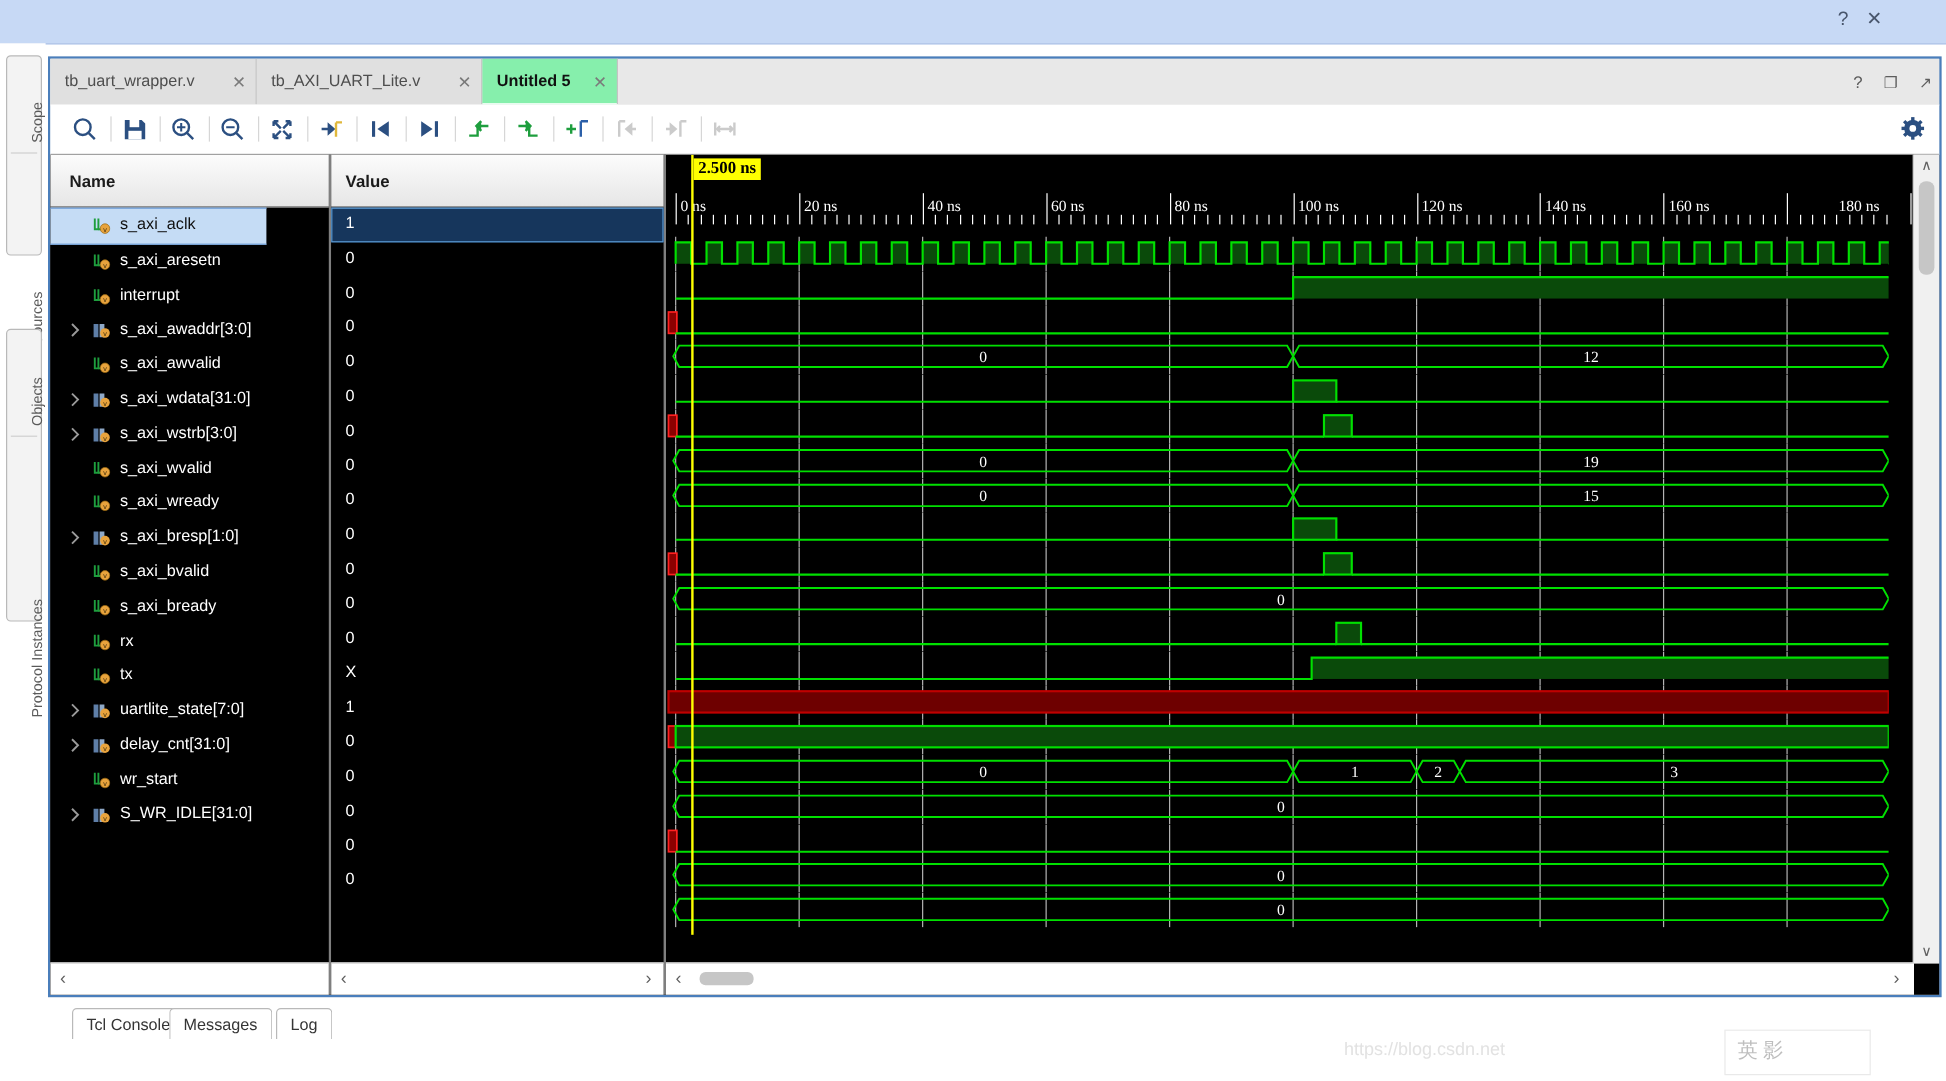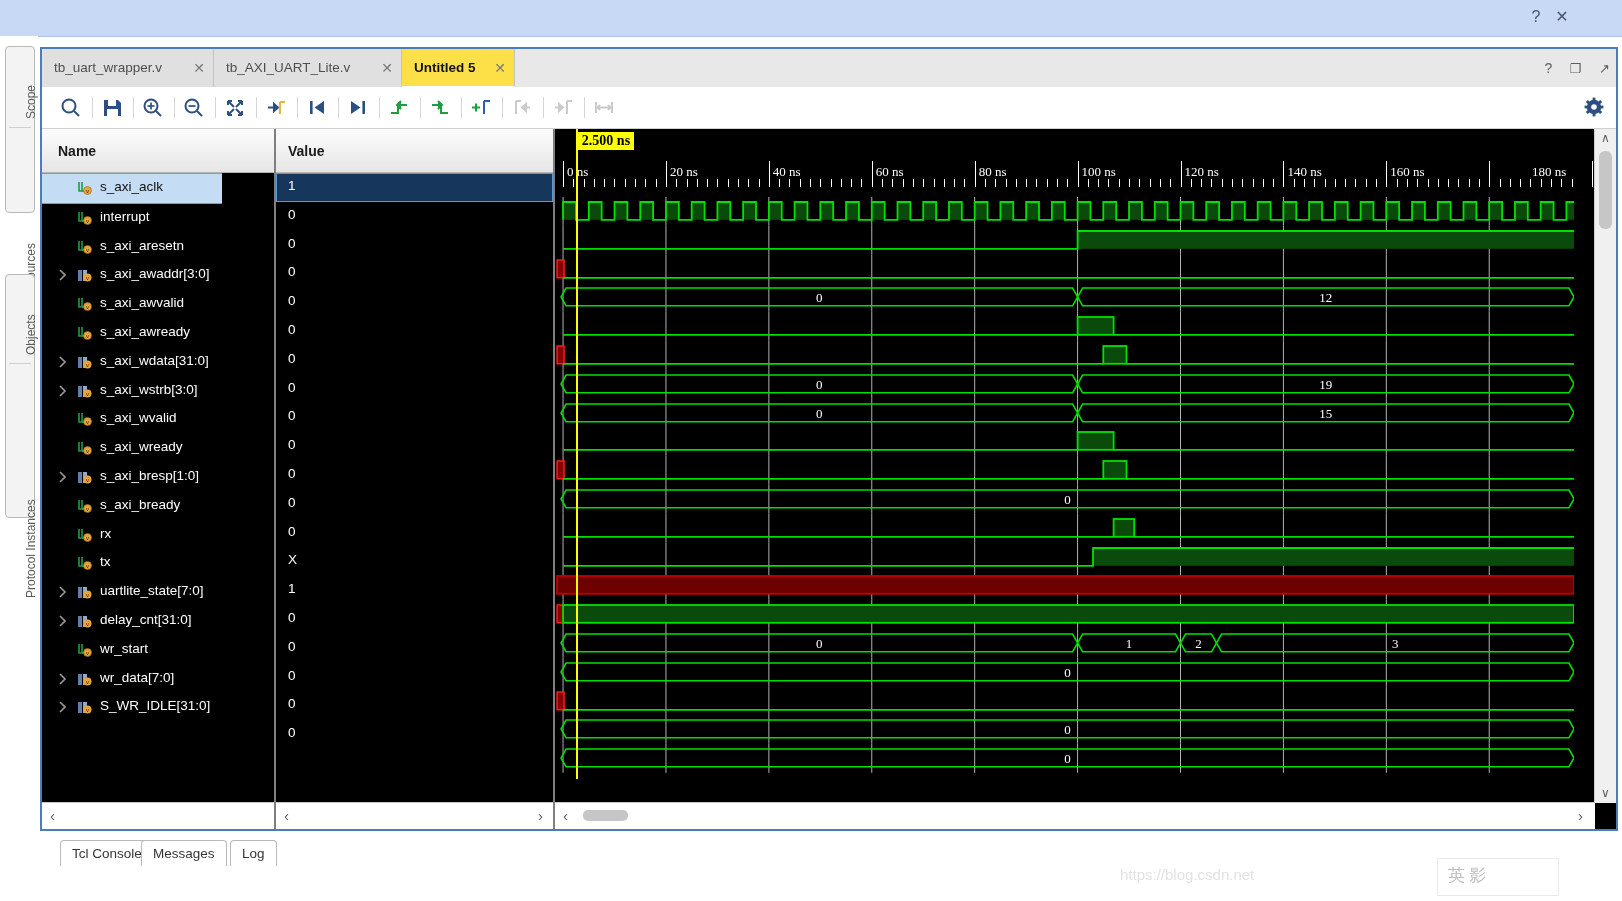--- a/index.html
+++ b/index.html
@@ -43,21 +43,21 @@
   }
   
   #tabrow{position:absolute;left:0;top:0;width:1574px;height:38px;background:#e8e8e8;
     border-bottom:1px solid #c8c8c8;}
   .etab{
     position:absolute;top:0;height:38px;box-sizing:border-box;
     background:#e0e0e0;border-right:1px solid #c3c3c3;
     font-size:13.5px;color:#4e4e4e;line-height:38px;padding-left:12px;
     white-space:nowrap;
   }
-  .etab.active{background:#fde047;color:#111;font-weight:bold;border-bottom:1px solid #fff;}
+  .etab.active{background:#86efac;color:#111;font-weight:bold;border-bottom:1px solid #fff;}
   .etab .x{
     position:absolute;right:8px;top:0;line-height:38px;font-size:14px;color:#7a7a7a;font-weight:normal;
   }
   #tabctl{position:absolute;right:6px;top:0;height:38px;line-height:38px;color:#5d5d5d;}
   #tabctl span{display:inline-block;margin-left:14px;font-size:14px;}
   
   #toolbar{position:absolute;left:0;top:38px;width:1574px;height:41px;background:#fff;
     border-bottom:1px solid #d0d0d0;}
   .tb{position:absolute;top:6px;width:30px;height:29px;cursor:default;}
   .tbsep{position:absolute;top:10px;width:1px;height:21px;background:#d6d6d6;}
@@ -322,30 +322,30 @@
               </svg></span>
             <span class="lbl">s_axi_aclk</span>
           </div>
           <div class="nrow">
             <span class="sigicon"><svg width="15" height="15" viewBox="0 0 15 15">
                 <path d="M2 1v9h3V1" fill="none" stroke="#1e9e3e" stroke-width="1.6"></path>
                 <path d="M5 10h3" fill="none" stroke="#1e9e3e" stroke-width="1.6"></path>
                 <circle cx="10.5" cy="9.5" r="4" fill="#e8a33d" stroke="#9a6a12" stroke-width=".6"></circle>
                 <text x="10.5" y="12" font-size="6" text-anchor="middle" fill="#3a2a08" font-family="sans-serif">v</text>
               </svg></span>
-            <span class="lbl">interrupt</span>
+            <span class="lbl">s_axi_aresetn</span>
           </div>
           <div class="nrow">
             <span class="sigicon"><svg width="15" height="15" viewBox="0 0 15 15">
                 <path d="M2 1v9h3V1" fill="none" stroke="#1e9e3e" stroke-width="1.6"></path>
                 <path d="M5 10h3" fill="none" stroke="#1e9e3e" stroke-width="1.6"></path>
                 <circle cx="10.5" cy="9.5" r="4" fill="#e8a33d" stroke="#9a6a12" stroke-width=".6"></circle>
                 <text x="10.5" y="12" font-size="6" text-anchor="middle" fill="#3a2a08" font-family="sans-serif">v</text>
               </svg></span>
-            <span class="lbl">s_axi_aresetn</span>
+            <span class="lbl">interrupt</span>
           </div>
           <div class="nrow">
             <span class="arrow"><svg width="10" height="12" viewBox="0 0 10 12">
                 <path d="M2 1l5 5-5 5" fill="none" stroke="#9a9a9a" stroke-width="1.6"></path>
               </svg></span>
             <span class="sigicon"><svg width="15" height="15" viewBox="0 0 15 15">
                 <path d="M1 2h4v11H1z" fill="#5f7fa8"></path>
                 <path d="M6 2h4v11H6z" fill="#8fa9c8"></path>
                 <circle cx="10.5" cy="9.5" r="4" fill="#e8a33d"></circle>
                 <text x="10.5" y="12.2" font-size="6" text-anchor="middle" fill="#3a2a08" font-family="sans-serif">v</text>
@@ -355,153 +355,141 @@
           <div class="nrow">
             <span class="sigicon"><svg width="15" height="15" viewBox="0 0 15 15">
                 <path d="M2 1v9h3V1" fill="none" stroke="#1e9e3e" stroke-width="1.6"></path>
                 <path d="M5 10h3" fill="none" stroke="#1e9e3e" stroke-width="1.6"></path>
                 <circle cx="10.5" cy="9.5" r="4" fill="#e8a33d" stroke="#9a6a12" stroke-width=".6"></circle>
                 <text x="10.5" y="12" font-size="6" text-anchor="middle" fill="#3a2a08" font-family="sans-serif">v</text>
               </svg></span>
             <span class="lbl">s_axi_awvalid</span>
           </div>
           <div class="nrow">
+            <span class="arrow"><svg width="10" height="12" viewBox="0 0 10 12">
+                <path d="M2 1l5 5-5 5" fill="none" stroke="#9a9a9a" stroke-width="1.6"></path>
+              </svg></span>
+            <span class="sigicon"><svg width="15" height="15" viewBox="0 0 15 15">
+                <path d="M1 2h4v11H1z" fill="#5f7fa8"></path>
+                <path d="M6 2h4v11H6z" fill="#8fa9c8"></path>
+                <circle cx="10.5" cy="9.5" r="4" fill="#e8a33d"></circle>
+                <text x="10.5" y="12.2" font-size="6" text-anchor="middle" fill="#3a2a08" font-family="sans-serif">v</text>
+              </svg></span>
+            <span class="lbl">s_axi_wdata[31:0]</span>
+          </div>
+          <div class="nrow">
+            <span class="arrow"><svg width="10" height="12" viewBox="0 0 10 12">
+                <path d="M2 1l5 5-5 5" fill="none" stroke="#9a9a9a" stroke-width="1.6"></path>
+              </svg></span>
+            <span class="sigicon"><svg width="15" height="15" viewBox="0 0 15 15">
+                <path d="M1 2h4v11H1z" fill="#5f7fa8"></path>
+                <path d="M6 2h4v11H6z" fill="#8fa9c8"></path>
+                <circle cx="10.5" cy="9.5" r="4" fill="#e8a33d"></circle>
+                <text x="10.5" y="12.2" font-size="6" text-anchor="middle" fill="#3a2a08" font-family="sans-serif">v</text>
+              </svg></span>
+            <span class="lbl">s_axi_wstrb[3:0]</span>
+          </div>
+          <div class="nrow">
             <span class="sigicon"><svg width="15" height="15" viewBox="0 0 15 15">
                 <path d="M2 1v9h3V1" fill="none" stroke="#1e9e3e" stroke-width="1.6"></path>
                 <path d="M5 10h3" fill="none" stroke="#1e9e3e" stroke-width="1.6"></path>
                 <circle cx="10.5" cy="9.5" r="4" fill="#e8a33d" stroke="#9a6a12" stroke-width=".6"></circle>
                 <text x="10.5" y="12" font-size="6" text-anchor="middle" fill="#3a2a08" font-family="sans-serif">v</text>
               </svg></span>
-            <span class="lbl">s_axi_awready</span>
+            <span class="lbl">s_axi_wvalid</span>
+          </div>
+          <div class="nrow">
+            <span class="sigicon"><svg width="15" height="15" viewBox="0 0 15 15">
+                <path d="M2 1v9h3V1" fill="none" stroke="#1e9e3e" stroke-width="1.6"></path>
+                <path d="M5 10h3" fill="none" stroke="#1e9e3e" stroke-width="1.6"></path>
+                <circle cx="10.5" cy="9.5" r="4" fill="#e8a33d" stroke="#9a6a12" stroke-width=".6"></circle>
+                <text x="10.5" y="12" font-size="6" text-anchor="middle" fill="#3a2a08" font-family="sans-serif">v</text>
+              </svg></span>
+            <span class="lbl">s_axi_wready</span>
           </div>
           <div class="nrow">
             <span class="arrow"><svg width="10" height="12" viewBox="0 0 10 12">
                 <path d="M2 1l5 5-5 5" fill="none" stroke="#9a9a9a" stroke-width="1.6"></path>
               </svg></span>
             <span class="sigicon"><svg width="15" height="15" viewBox="0 0 15 15">
                 <path d="M1 2h4v11H1z" fill="#5f7fa8"></path>
                 <path d="M6 2h4v11H6z" fill="#8fa9c8"></path>
                 <circle cx="10.5" cy="9.5" r="4" fill="#e8a33d"></circle>
                 <text x="10.5" y="12.2" font-size="6" text-anchor="middle" fill="#3a2a08" font-family="sans-serif">v</text>
               </svg></span>
-            <span class="lbl">s_axi_wdata[31:0]</span>
+            <span class="lbl">s_axi_bresp[1:0]</span>
+          </div>
+          <div class="nrow">
+            <span class="sigicon"><svg width="15" height="15" viewBox="0 0 15 15">
+                <path d="M2 1v9h3V1" fill="none" stroke="#1e9e3e" stroke-width="1.6"></path>
+                <path d="M5 10h3" fill="none" stroke="#1e9e3e" stroke-width="1.6"></path>
+                <circle cx="10.5" cy="9.5" r="4" fill="#e8a33d" stroke="#9a6a12" stroke-width=".6"></circle>
+                <text x="10.5" y="12" font-size="6" text-anchor="middle" fill="#3a2a08" font-family="sans-serif">v</text>
+              </svg></span>
+            <span class="lbl">s_axi_bvalid</span>
+          </div>
+          <div class="nrow">
+            <span class="sigicon"><svg width="15" height="15" viewBox="0 0 15 15">
+                <path d="M2 1v9h3V1" fill="none" stroke="#1e9e3e" stroke-width="1.6"></path>
+                <path d="M5 10h3" fill="none" stroke="#1e9e3e" stroke-width="1.6"></path>
+                <circle cx="10.5" cy="9.5" r="4" fill="#e8a33d" stroke="#9a6a12" stroke-width=".6"></circle>
+                <text x="10.5" y="12" font-size="6" text-anchor="middle" fill="#3a2a08" font-family="sans-serif">v</text>
+              </svg></span>
+            <span class="lbl">s_axi_bready</span>
+          </div>
+          <div class="nrow">
+            <span class="sigicon"><svg width="15" height="15" viewBox="0 0 15 15">
+                <path d="M2 1v9h3V1" fill="none" stroke="#1e9e3e" stroke-width="1.6"></path>
+                <path d="M5 10h3" fill="none" stroke="#1e9e3e" stroke-width="1.6"></path>
+                <circle cx="10.5" cy="9.5" r="4" fill="#e8a33d" stroke="#9a6a12" stroke-width=".6"></circle>
+                <text x="10.5" y="12" font-size="6" text-anchor="middle" fill="#3a2a08" font-family="sans-serif">v</text>
+              </svg></span>
+            <span class="lbl">rx</span>
+          </div>
+          <div class="nrow">
+            <span class="sigicon"><svg width="15" height="15" viewBox="0 0 15 15">
+                <path d="M2 1v9h3V1" fill="none" stroke="#1e9e3e" stroke-width="1.6"></path>
+                <path d="M5 10h3" fill="none" stroke="#1e9e3e" stroke-width="1.6"></path>
+                <circle cx="10.5" cy="9.5" r="4" fill="#e8a33d" stroke="#9a6a12" stroke-width=".6"></circle>
+                <text x="10.5" y="12" font-size="6" text-anchor="middle" fill="#3a2a08" font-family="sans-serif">v</text>
+              </svg></span>
+            <span class="lbl">tx</span>
           </div>
           <div class="nrow">
             <span class="arrow"><svg width="10" height="12" viewBox="0 0 10 12">
                 <path d="M2 1l5 5-5 5" fill="none" stroke="#9a9a9a" stroke-width="1.6"></path>
               </svg></span>
             <span class="sigicon"><svg width="15" height="15" viewBox="0 0 15 15">
                 <path d="M1 2h4v11H1z" fill="#5f7fa8"></path>
                 <path d="M6 2h4v11H6z" fill="#8fa9c8"></path>
                 <circle cx="10.5" cy="9.5" r="4" fill="#e8a33d"></circle>
                 <text x="10.5" y="12.2" font-size="6" text-anchor="middle" fill="#3a2a08" font-family="sans-serif">v</text>
               </svg></span>
-            <span class="lbl">s_axi_wstrb[3:0]</span>
+            <span class="lbl">uartlite_state[7:0]</span>
+          </div>
+          <div class="nrow">
+            <span class="arrow"><svg width="10" height="12" viewBox="0 0 10 12">
+                <path d="M2 1l5 5-5 5" fill="none" stroke="#9a9a9a" stroke-width="1.6"></path>
+              </svg></span>
+            <span class="sigicon"><svg width="15" height="15" viewBox="0 0 15 15">
+                <path d="M1 2h4v11H1z" fill="#5f7fa8"></path>
+                <path d="M6 2h4v11H6z" fill="#8fa9c8"></path>
+                <circle cx="10.5" cy="9.5" r="4" fill="#e8a33d"></circle>
+                <text x="10.5" y="12.2" font-size="6" text-anchor="middle" fill="#3a2a08" font-family="sans-serif">v</text>
+              </svg></span>
+            <span class="lbl">delay_cnt[31:0]</span>
           </div>
           <div class="nrow">
             <span class="sigicon"><svg width="15" height="15" viewBox="0 0 15 15">
                 <path d="M2 1v9h3V1" fill="none" stroke="#1e9e3e" stroke-width="1.6"></path>
                 <path d="M5 10h3" fill="none" stroke="#1e9e3e" stroke-width="1.6"></path>
                 <circle cx="10.5" cy="9.5" r="4" fill="#e8a33d" stroke="#9a6a12" stroke-width=".6"></circle>
                 <text x="10.5" y="12" font-size="6" text-anchor="middle" fill="#3a2a08" font-family="sans-serif">v</text>
               </svg></span>
-            <span class="lbl">s_axi_wvalid</span>
-          </div>
-          <div class="nrow">
-            <span class="sigicon"><svg width="15" height="15" viewBox="0 0 15 15">
-                <path d="M2 1v9h3V1" fill="none" stroke="#1e9e3e" stroke-width="1.6"></path>
-                <path d="M5 10h3" fill="none" stroke="#1e9e3e" stroke-width="1.6"></path>
-                <circle cx="10.5" cy="9.5" r="4" fill="#e8a33d" stroke="#9a6a12" stroke-width=".6"></circle>
-                <text x="10.5" y="12" font-size="6" text-anchor="middle" fill="#3a2a08" font-family="sans-serif">v</text>
-              </svg></span>
-            <span class="lbl">s_axi_wready</span>
-          </div>
-          <div class="nrow">
-            <span class="arrow"><svg width="10" height="12" viewBox="0 0 10 12">
-                <path d="M2 1l5 5-5 5" fill="none" stroke="#9a9a9a" stroke-width="1.6"></path>
-              </svg></span>
-            <span class="sigicon"><svg width="15" height="15" viewBox="0 0 15 15">
-                <path d="M1 2h4v11H1z" fill="#5f7fa8"></path>
-                <path d="M6 2h4v11H6z" fill="#8fa9c8"></path>
-                <circle cx="10.5" cy="9.5" r="4" fill="#e8a33d"></circle>
-                <text x="10.5" y="12.2" font-size="6" text-anchor="middle" fill="#3a2a08" font-family="sans-serif">v</text>
-              </svg></span>
-            <span class="lbl">s_axi_bresp[1:0]</span>
-          </div>
-          <div class="nrow">
-            <span class="sigicon"><svg width="15" height="15" viewBox="0 0 15 15">
-                <path d="M2 1v9h3V1" fill="none" stroke="#1e9e3e" stroke-width="1.6"></path>
-                <path d="M5 10h3" fill="none" stroke="#1e9e3e" stroke-width="1.6"></path>
-                <circle cx="10.5" cy="9.5" r="4" fill="#e8a33d" stroke="#9a6a12" stroke-width=".6"></circle>
-                <text x="10.5" y="12" font-size="6" text-anchor="middle" fill="#3a2a08" font-family="sans-serif">v</text>
-              </svg></span>
-            <span class="lbl">s_axi_bready</span>
-          </div>
-          <div class="nrow">
-            <span class="sigicon"><svg width="15" height="15" viewBox="0 0 15 15">
-                <path d="M2 1v9h3V1" fill="none" stroke="#1e9e3e" stroke-width="1.6"></path>
-                <path d="M5 10h3" fill="none" stroke="#1e9e3e" stroke-width="1.6"></path>
-                <circle cx="10.5" cy="9.5" r="4" fill="#e8a33d" stroke="#9a6a12" stroke-width=".6"></circle>
-                <text x="10.5" y="12" font-size="6" text-anchor="middle" fill="#3a2a08" font-family="sans-serif">v</text>
-              </svg></span>
-            <span class="lbl">rx</span>
-          </div>
-          <div class="nrow">
-            <span class="sigicon"><svg width="15" height="15" viewBox="0 0 15 15">
-                <path d="M2 1v9h3V1" fill="none" stroke="#1e9e3e" stroke-width="1.6"></path>
-                <path d="M5 10h3" fill="none" stroke="#1e9e3e" stroke-width="1.6"></path>
-                <circle cx="10.5" cy="9.5" r="4" fill="#e8a33d" stroke="#9a6a12" stroke-width=".6"></circle>
-                <text x="10.5" y="12" font-size="6" text-anchor="middle" fill="#3a2a08" font-family="sans-serif">v</text>
-              </svg></span>
-            <span class="lbl">tx</span>
-          </div>
-          <div class="nrow">
-            <span class="arrow"><svg width="10" height="12" viewBox="0 0 10 12">
-                <path d="M2 1l5 5-5 5" fill="none" stroke="#9a9a9a" stroke-width="1.6"></path>
-              </svg></span>
-            <span class="sigicon"><svg width="15" height="15" viewBox="0 0 15 15">
-                <path d="M1 2h4v11H1z" fill="#5f7fa8"></path>
-                <path d="M6 2h4v11H6z" fill="#8fa9c8"></path>
-                <circle cx="10.5" cy="9.5" r="4" fill="#e8a33d"></circle>
-                <text x="10.5" y="12.2" font-size="6" text-anchor="middle" fill="#3a2a08" font-family="sans-serif">v</text>
-              </svg></span>
-            <span class="lbl">uartlite_state[7:0]</span>
-          </div>
-          <div class="nrow">
-            <span class="arrow"><svg width="10" height="12" viewBox="0 0 10 12">
-                <path d="M2 1l5 5-5 5" fill="none" stroke="#9a9a9a" stroke-width="1.6"></path>
-              </svg></span>
-            <span class="sigicon"><svg width="15" height="15" viewBox="0 0 15 15">
-                <path d="M1 2h4v11H1z" fill="#5f7fa8"></path>
-                <path d="M6 2h4v11H6z" fill="#8fa9c8"></path>
-                <circle cx="10.5" cy="9.5" r="4" fill="#e8a33d"></circle>
-                <text x="10.5" y="12.2" font-size="6" text-anchor="middle" fill="#3a2a08" font-family="sans-serif">v</text>
-              </svg></span>
-            <span class="lbl">delay_cnt[31:0]</span>
-          </div>
-          <div class="nrow">
-            <span class="sigicon"><svg width="15" height="15" viewBox="0 0 15 15">
-                <path d="M2 1v9h3V1" fill="none" stroke="#1e9e3e" stroke-width="1.6"></path>
-                <path d="M5 10h3" fill="none" stroke="#1e9e3e" stroke-width="1.6"></path>
-                <circle cx="10.5" cy="9.5" r="4" fill="#e8a33d" stroke="#9a6a12" stroke-width=".6"></circle>
-                <text x="10.5" y="12" font-size="6" text-anchor="middle" fill="#3a2a08" font-family="sans-serif">v</text>
-              </svg></span>
             <span class="lbl">wr_start</span>
-          </div>
-          <div class="nrow">
-            <span class="arrow"><svg width="10" height="12" viewBox="0 0 10 12">
-                <path d="M2 1l5 5-5 5" fill="none" stroke="#9a9a9a" stroke-width="1.6"></path>
-              </svg></span>
-            <span class="sigicon"><svg width="15" height="15" viewBox="0 0 15 15">
-                <path d="M1 2h4v11H1z" fill="#5f7fa8"></path>
-                <path d="M6 2h4v11H6z" fill="#8fa9c8"></path>
-                <circle cx="10.5" cy="9.5" r="4" fill="#e8a33d"></circle>
-                <text x="10.5" y="12.2" font-size="6" text-anchor="middle" fill="#3a2a08" font-family="sans-serif">v</text>
-              </svg></span>
-            <span class="lbl">wr_data[7:0]</span>
           </div>
           <div class="nrow">
             <span class="arrow"><svg width="10" height="12" viewBox="0 0 10 12">
                 <path d="M2 1l5 5-5 5" fill="none" stroke="#9a9a9a" stroke-width="1.6"></path>
               </svg></span>
             <span class="sigicon"><svg width="15" height="15" viewBox="0 0 15 15">
                 <path d="M1 2h4v11H1z" fill="#5f7fa8"></path>
                 <path d="M6 2h4v11H6z" fill="#8fa9c8"></path>
                 <circle cx="10.5" cy="9.5" r="4" fill="#e8a33d"></circle>
                 <text x="10.5" y="12.2" font-size="6" text-anchor="middle" fill="#3a2a08" font-family="sans-serif">v</text>

